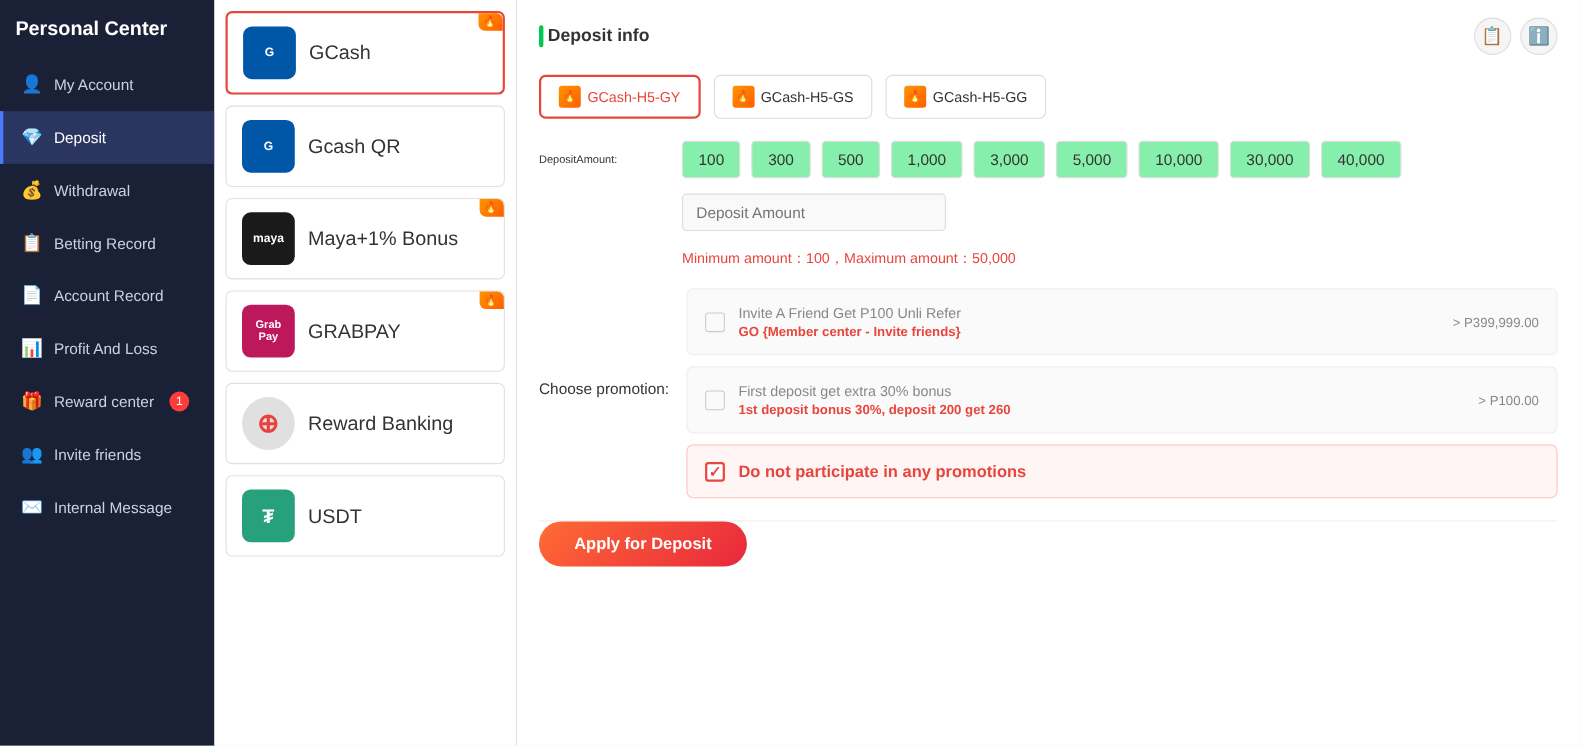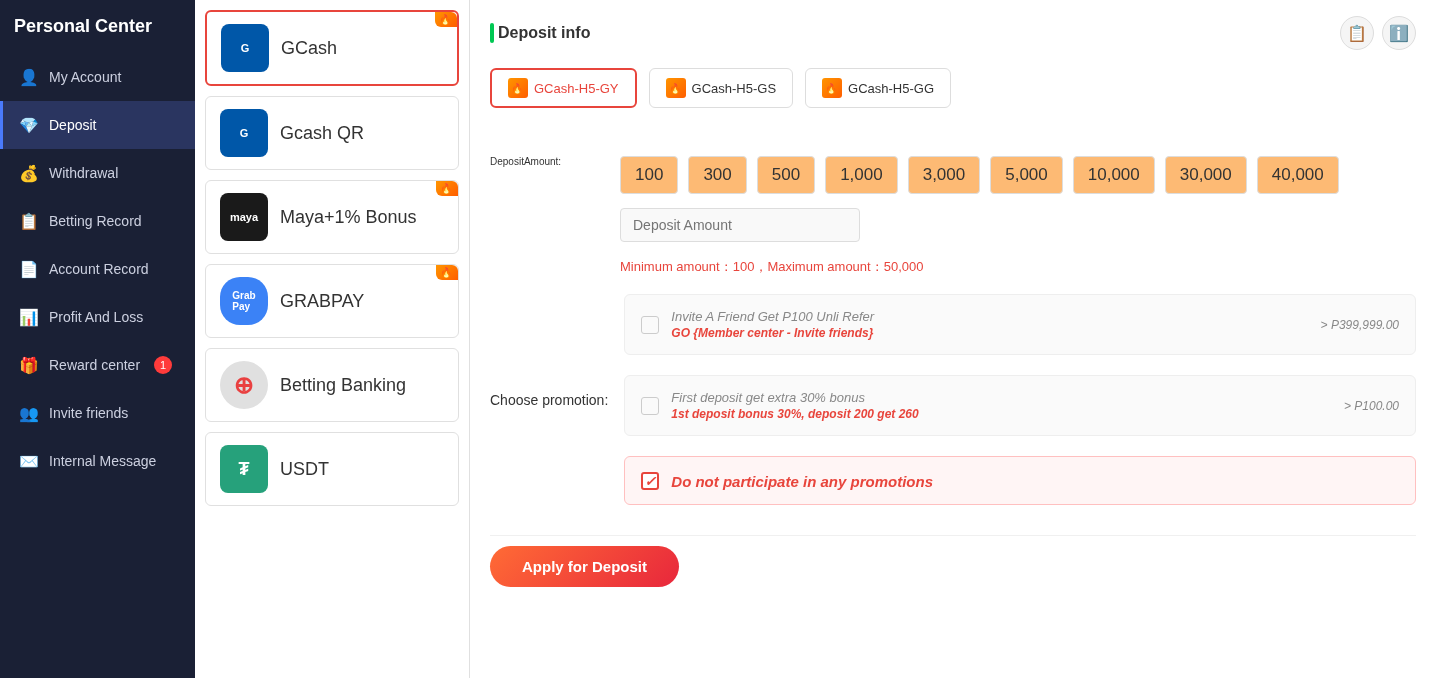--- a/index.html
+++ b/index.html
@@ -220,24 +220,23 @@
     .amount-label {
       font-size: 10px;
       color: #333;
       min-width: 120px;
     }
     .amount-btn {
       padding: 8px 14px;
       border: 1px solid #ddd;
       border-radius: 4px;
       cursor: pointer;
-      font-size: 17px;
-      background: #fdba74;
+      font-size: 14px;
+      background: #86efac;
       color: #333;
-      margin-top: 28px;
     }
 
     .deposit-input {
       width: 240px;
       padding: 8px 12px;
       border: 1px solid #ddd;
       border-radius: 4px;
       font-size: 14px;
       color: #999;
       background: #f9f9f9;
@@ -261,24 +260,22 @@
       margin-bottom: 10px;
     }
 
     .promo-item {
       display: flex;
       align-items: center;
       gap: 12px;
       padding: 14px 16px;
       border: 1px solid #eee;
       border-radius: 6px;
-      margin-bottom: 10px;
       background: #fafafa;
       cursor: pointer;
-      font-style: italic;
     }
     .promo-item.selected-promo {
       background: #fff5f5;
       border: 1px solid #ffc0c0;
     }
 
     .promo-checkbox {
       width: 18px;
       height: 18px;
       border: 1px solid #ccc;
@@ -299,21 +296,21 @@
     }
 
     .promo-content { flex: 1; }
     .promo-title { font-size: 13px; color: #888; font-weight: normal; }
     .promo-subtitle { font-size: 12px; color: #e8453c; font-weight: bold; margin-top: 2px; }
     .promo-amount { font-size: 12px; color: #888; margin-left: auto; }
 
     
     .apply-section {
       margin-top: 20px;
-      padding-top: 10px;
+      padding-top: 0;
       border-top: 1px solid #f0f0f0;
     }
     .apply-btn {
       background: linear-gradient(135deg, #ff6b35, #e8273c);
       color: #fff;
       border: none;
       padding: 12px 32px;
       border-radius: 24px;
       font-size: 15px;
       font-weight: bold;
@@ -387,32 +384,32 @@
         <span class="payment-label">Gcash QR</span>
       </div>
 
       <div class="payment-item">
         <div class="icon-wrapper maya-black" style="font-size:11px;">maya</div>
         <span class="payment-label">Maya+1% Bonus</span>
         <div class="hot-badge">🔥</div>
       </div>
 
       <div class="payment-item">
-        <div class="icon-wrapper grabpay-green" style="font-size:11px; background:#3b82f6; border-radius:20px;">
+        <div class="icon-wrapper grabpay-green" style="font-size:11px; background:#be185d; border-radius:8px;text-align:center;">
           <span style="color:#fff; font-weight:bold; font-size:10px;">Grab<br>Pay</span>
         </div>
         <span class="payment-label">GRABPAY</span>
         <div class="hot-badge">🔥</div>
       </div>
 
       <div class="payment-item">
         <div class="icon-wrapper" style="background:#e0e0e0; border-radius:50%;">
           <span style="color:#e94040; font-size:24px; font-weight:bold;">⊕</span>
         </div>
-        <span class="payment-label">Betting Banking</span>
+        <span class="payment-label">Reward Banking</span>
       </div>
 
       <div class="payment-item">
         <div class="icon-wrapper usdt-green">
           <span style="font-size:18px; font-weight:bold;">₮</span>
         </div>
         <span class="payment-label">USDT</span>
       </div>
     </div>
 

